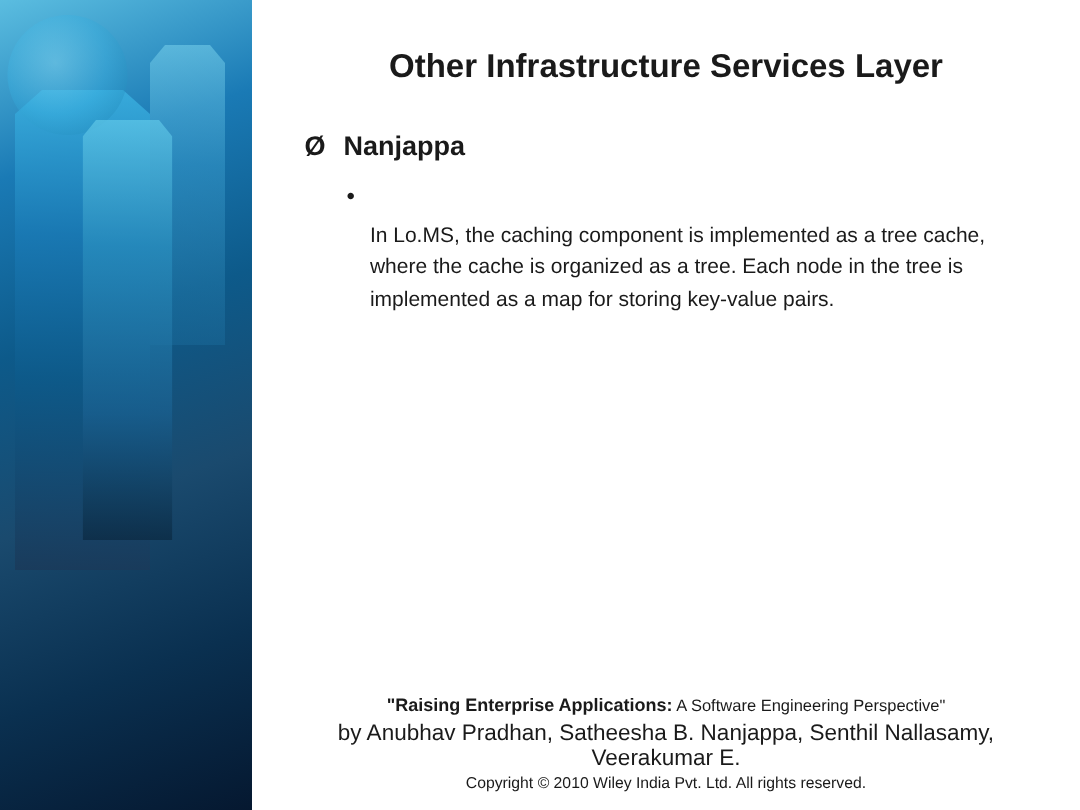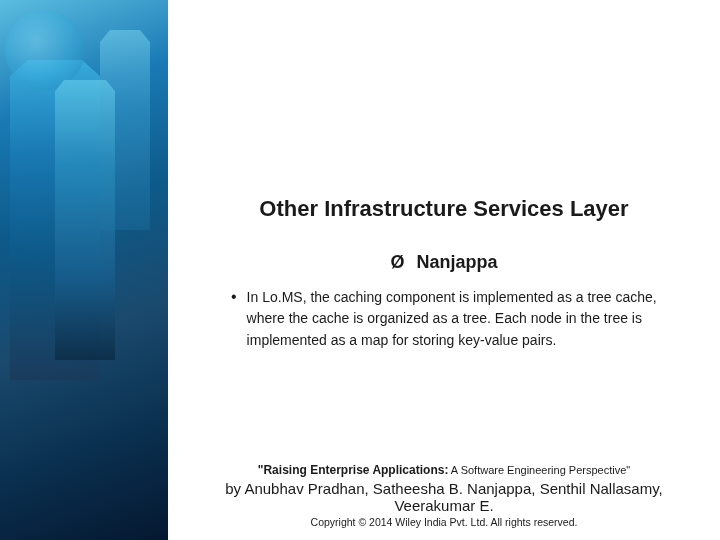--- a/index.html
+++ b/index.html
@@ -1,15 +1,15 @@
 <!DOCTYPE html>
 <html><head>
   <meta charset="utf-8">
   <style>
-    * { margin: 0; padding: 0; box-sizing: border-box; justify-content: center; }
+    * { margin: 0; padding: 0; box-sizing: border-box; }
     body {
       width: 720px;
       height: 540px;
       overflow: hidden;
       font-family: Arial, sans-serif;
       background: #ffffff;
       display: flex;
     }
 
     .sidebar {
@@ -125,20 +125,21 @@
       color: #1a1a1a;
       margin-top: 1px;
       flex-shrink: 0;
     }
 
     .bullet-text {
       font-size: 14px;
       color: #1a1a1a;
       line-height: 1.55;
       font-family: Arial, sans-serif;
+      margin-top: 24px;
     }
 
     .footer {
       position: absolute;
       bottom: 12px;
       left: 0;
       right: 0;
       text-align: center;
       padding: 0 20px;
     }
@@ -194,15 +195,15 @@
       <span class="bullet-dot">•</span>
       <span class="bullet-text">In Lo.MS, the caching component is implemented as a tree cache, where the cache is organized as a tree. Each node in the tree is implemented as a map for storing key-value pairs.</span>
     </div>
   </div>
 
   <div class="footer">
     <div class="footer-title">
       <span>"Raising Enterprise Applications:</span><span class="normal"> A Software Engineering Perspective"</span>
     </div>
     <div class="footer-authors">by Anubhav Pradhan, Satheesha B. Nanjappa, Senthil Nallasamy, Veerakumar E.</div>
-    <div class="footer-copyright">Copyright © 2014 Wiley India Pvt. Ltd.  All rights reserved.</div>
+    <div class="footer-copyright">Copyright © 2010 Wiley India Pvt. Ltd.  All rights reserved.</div>
   </div>
 </div>
 
 </body></html>

